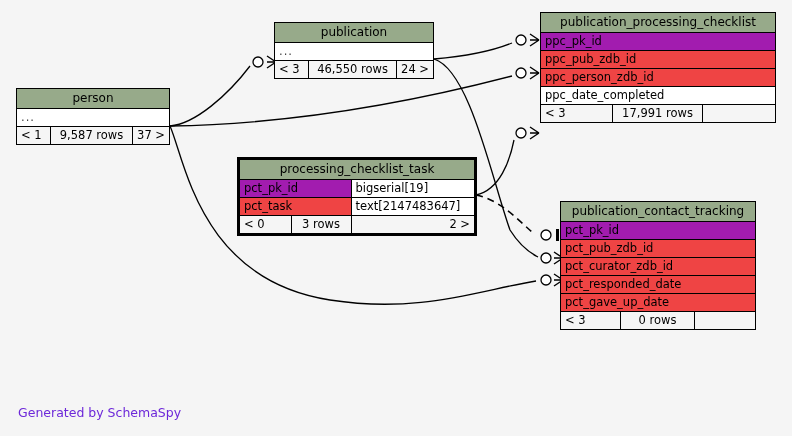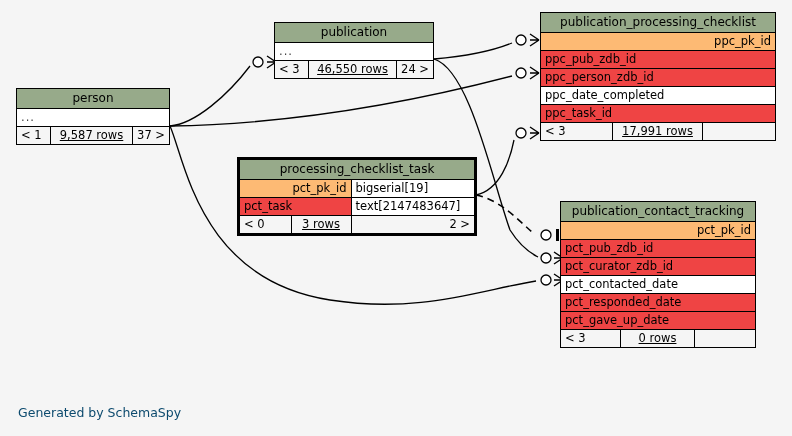--- a/index.html
+++ b/index.html
@@ -49,51 +49,49 @@
     box-sizing: border-box;
   }
   .hdr {
     background: #97aa8a;
     text-align: center;
     font-size: 12px;
     padding: 2px 6px 3px 6px !important;
     height: 19px !important;
   }
   .pk {
-    background: #fdba74;
-    text-align: right;
+    background: #a21caf;
   }
   .fkrow {
     background: #ef4444;
   }
   .plain {
     background: #ffffff;
   }
   .ftr {
     background: #f5f5f5;
     font-size: 11.5px;
   }
   .ftr-mid {
     text-align: center;
-    text-decoration: underline;
   }
   .ftr-right {
     text-align: right;
   }
   .dots {
     background: #ffffff;
     color: #444444;
     letter-spacing: 1px;
   }
   .footer-note {
     position: absolute;
     left: 18px;
     top: 405px;
     font-size: 12.5px;
-    color: #0c4a6e;
+    color: #6d28d9;
   }
 </style>
 </head>
 <body>
 
 <div id="canvas">
 
   <svg class="edges" viewBox="0 0 792 436" xmlns="http://www.w3.org/2000/svg">
     <defs>
       <g id="crowfoot">
@@ -173,23 +171,20 @@
     <tr>
       <td class="fkrow" colspan="3">ppc_pub_zdb_id</td>
     </tr>
     <tr>
       <td class="fkrow" colspan="3">ppc_person_zdb_id</td>
     </tr>
     <tr>
       <td class="plain" colspan="3">ppc_date_completed</td>
     </tr>
     <tr>
-      <td class="fkrow" colspan="3">ppc_task_id</td>
-    </tr>
-    <tr>
       <td class="ftr" style="width:72px;">&lt; 3</td>
       <td class="ftr ftr-mid" style="width:90px;">17,991 rows</td>
       <td class="ftr ftr-right"></td>
     </tr>
   </tbody>
     </table>
 
   <table class="tbl thick" style="left:238px; top:158px; width:238px;">
     <tbody>
         <tr>
@@ -219,23 +214,20 @@
     <tr>
       <td class="pk" colspan="3">pct_pk_id</td>
     </tr>
     <tr>
       <td class="fkrow" colspan="3">pct_pub_zdb_id</td>
     </tr>
     <tr>
       <td class="fkrow" colspan="3">pct_curator_zdb_id</td>
     </tr>
     <tr>
-      <td class="plain" colspan="3">pct_contacted_date</td>
-    </tr>
-    <tr>
       <td class="fkrow" colspan="3">pct_responded_date</td>
     </tr>
     <tr>
       <td class="fkrow" colspan="3">pct_gave_up_date</td>
     </tr>
     <tr>
       <td class="ftr" style="width:60px;">&lt; 3</td>
       <td class="ftr ftr-mid" style="width:74px;">0 rows</td>
       <td class="ftr ftr-right"></td>
     </tr>

